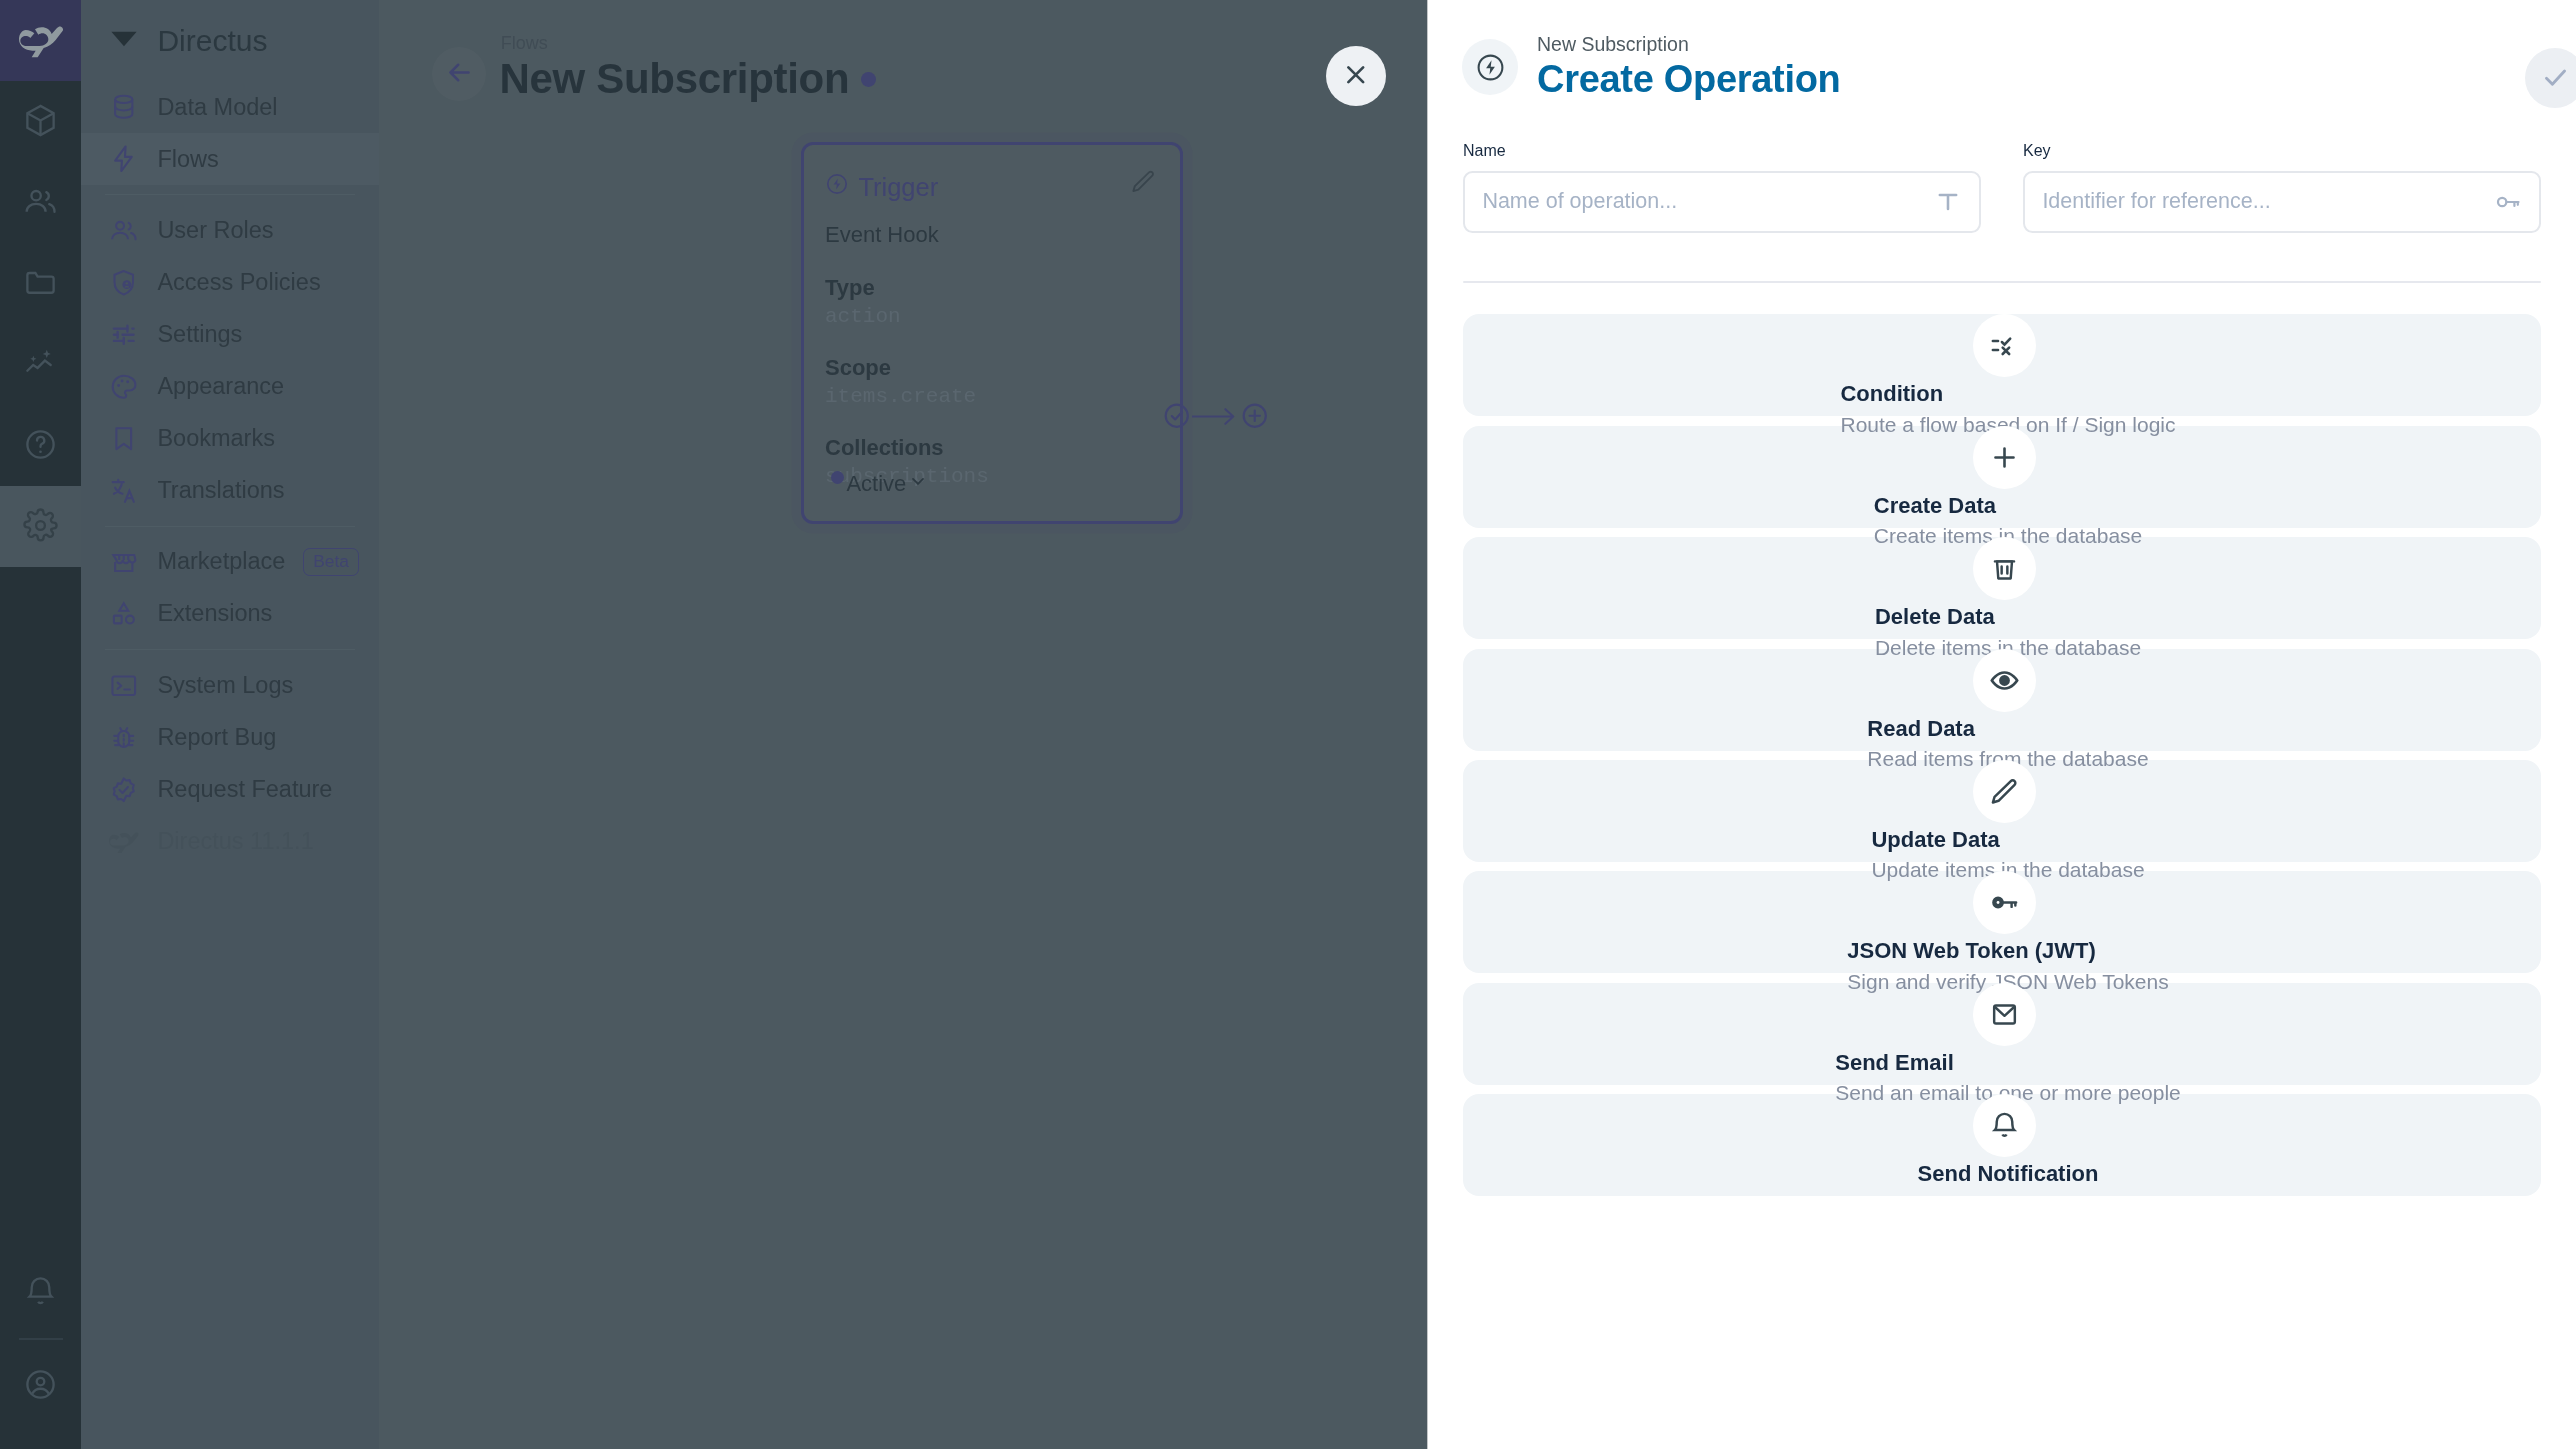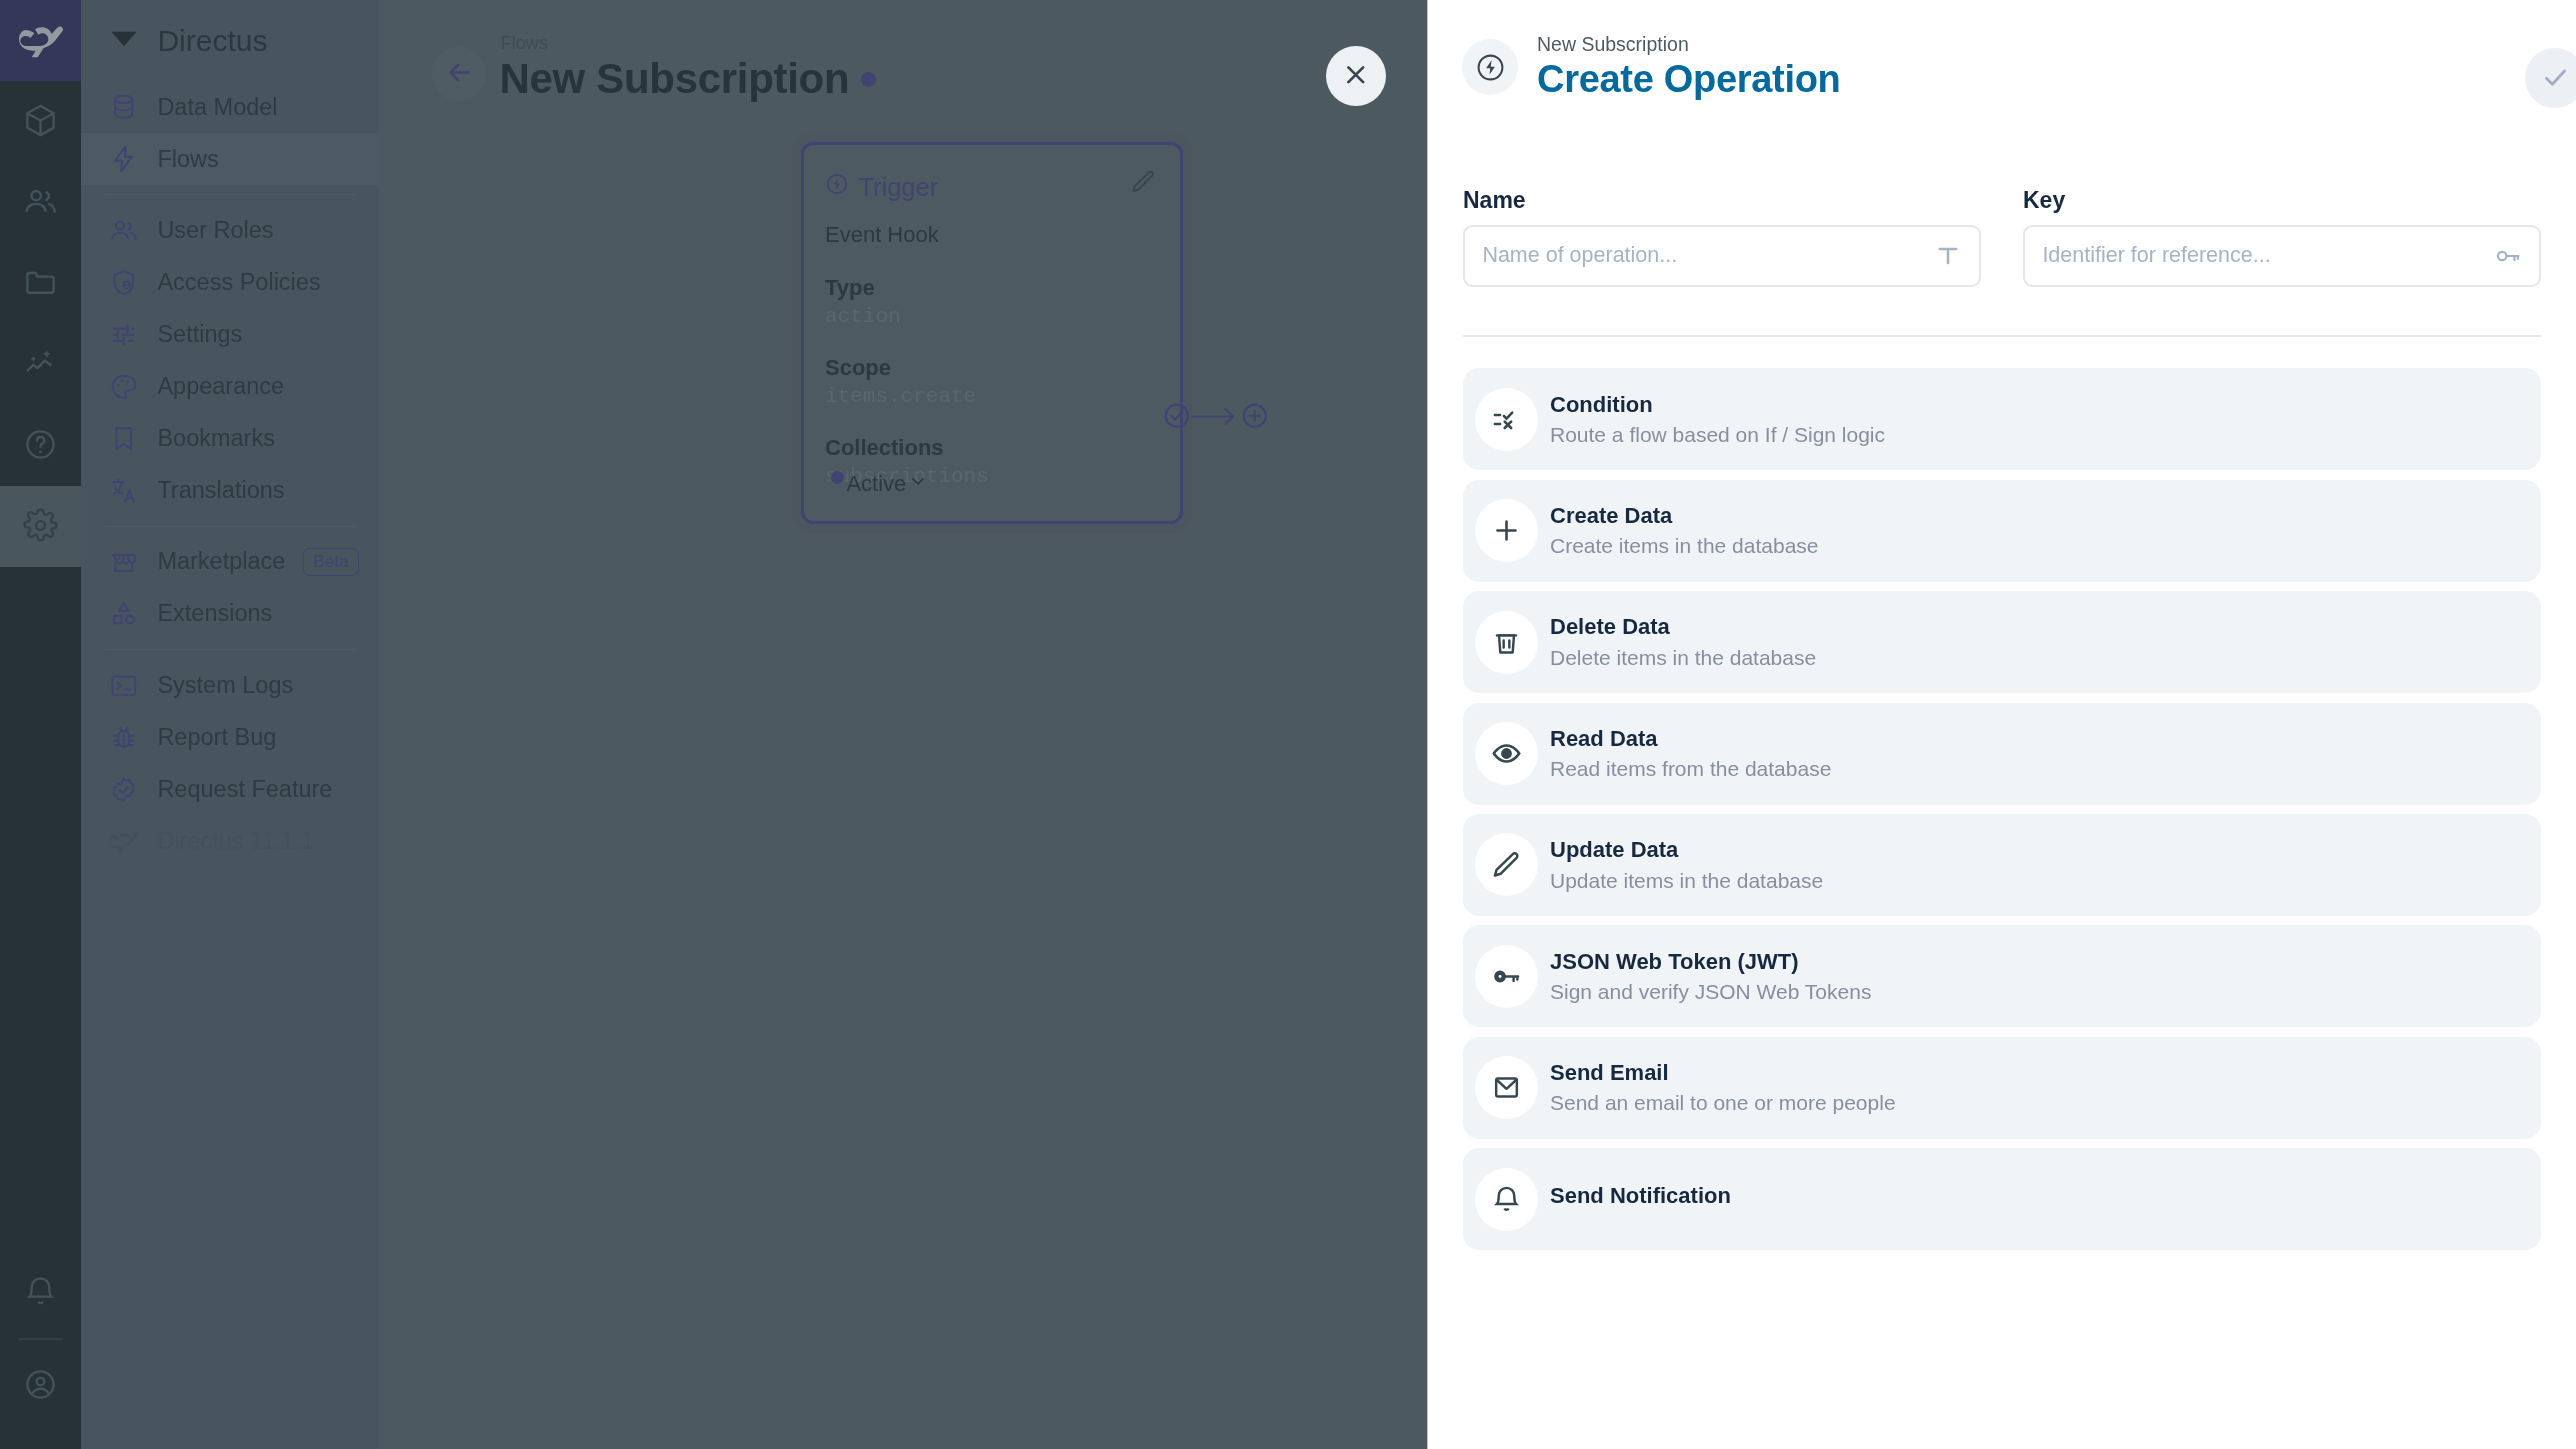--- a/index.html
+++ b/index.html
@@ -128,42 +128,42 @@
   .dh-title { color: #0369a1; font-size: 38px; font-weight: bold; letter-spacing: -0.3px; margin-top: 1.3px; }
   .confirm-btn {
     position: absolute; right: -9.4px; top: 48px;
     width: 60px; height: 60px; border-radius: 50%;
     background: #eceff3; color: #a2aec4;
     display: flex; align-items: center; justify-content: center; cursor: pointer;
   }
 
   .fields { display: flex; gap: 42px; padding: 35px 35px 0 35px; }
   .field { flex: 1 1 0; }
-  .field-label { color: #172940; font-size: 23px; font-weight: bold; margin-top: 45px; }
+  .field-label { color: #172940; font-size: 16px; font-weight: normal; }
   .input-wrap {
     margin-top: 10.7px; height: 62px;
     border: 2px solid #e4e7ec; border-radius: 9.4px;
     display: flex; align-items: center; padding: 0 17.4px;
     background: #fff;
   }
   .input-wrap input {
     flex: 1 1 auto; border: none; outline: none;
     font-family: "Liberation Sans", sans-serif;
     font-size: 21.5px; color: #172940; background: transparent;
   }
   .input-wrap input::placeholder { color: #a6b3c6; }
   .in-icon { color: #a6b3c6; display: flex; align-items: center; flex: none; }
 
   .drawer-divider { height: 2.7px; background: #e6e8ee; margin: 48px 35px 0 35px; border-radius: 1.3px; }
 
   .op-list { padding: 31px 35px 0 35px; }
   .op-item {
     display: flex; align-items: center; gap: 4px;
     height: 102px; background: #f0f4f7; border-radius: 16px;
-    margin-bottom: 9.4px; padding-left: 12px; cursor: pointer;
+    margin-bottom: 9.4px; padding-left: 12px; cursor: pointer; flex-direction: column;
   }
   .op-ico {
     width: 63px; height: 63px; border-radius: 50%; background: #ffffff;
     display: flex; align-items: center; justify-content: center;
     color: #37474f; flex: none; margin-right: 8px;
   }
   .op-text { display: flex; flex-direction: column; gap: 5.4px; }
   .op-name { color: #172940; font-size: 22px; font-weight: bold; }
   .op-desc { color: #868fa0; font-size: 21px; }
 </style>

